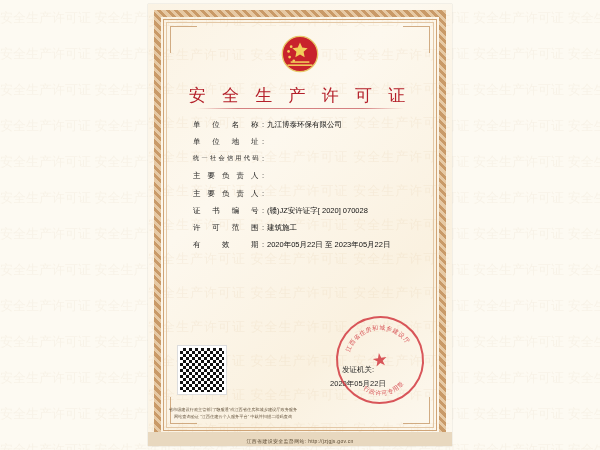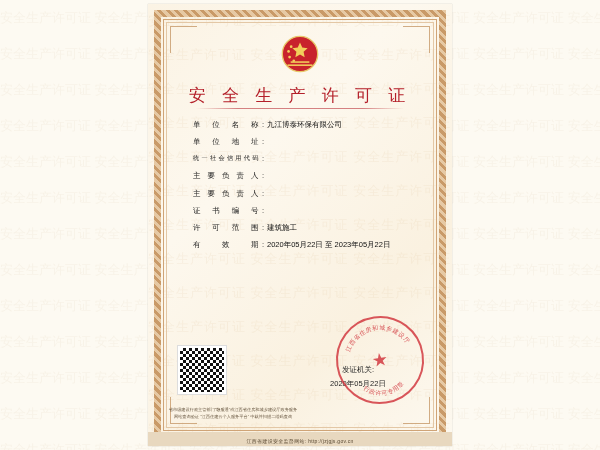--- a/index.html
+++ b/index.html
@@ -172,20 +172,21 @@
         <div class="flabel">主要负责人</div>
         <div class="fcolon">:</div>
       </div>
       <div class="frow">
         <div class="flabel">主要负责人</div>
         <div class="fcolon">:</div>
       </div>
       <div class="frow">
         <div class="flabel">证书编号</div>
         <div class="fcolon">:</div>
+        <div class="fval">(赣)JZ安许证字[ 2020] 070028</div>
       </div>
       <div class="frow">
         <div class="flabel">许可范围</div>
         <div class="fcolon">:</div>
         <div class="fval">建筑施工</div>
       </div>
       <div class="frow">
         <div class="flabel">有效期</div>
         <div class="fcolon">:</div>
         <div class="fval">2020年05月22日 至 2023年05月22日</div>

